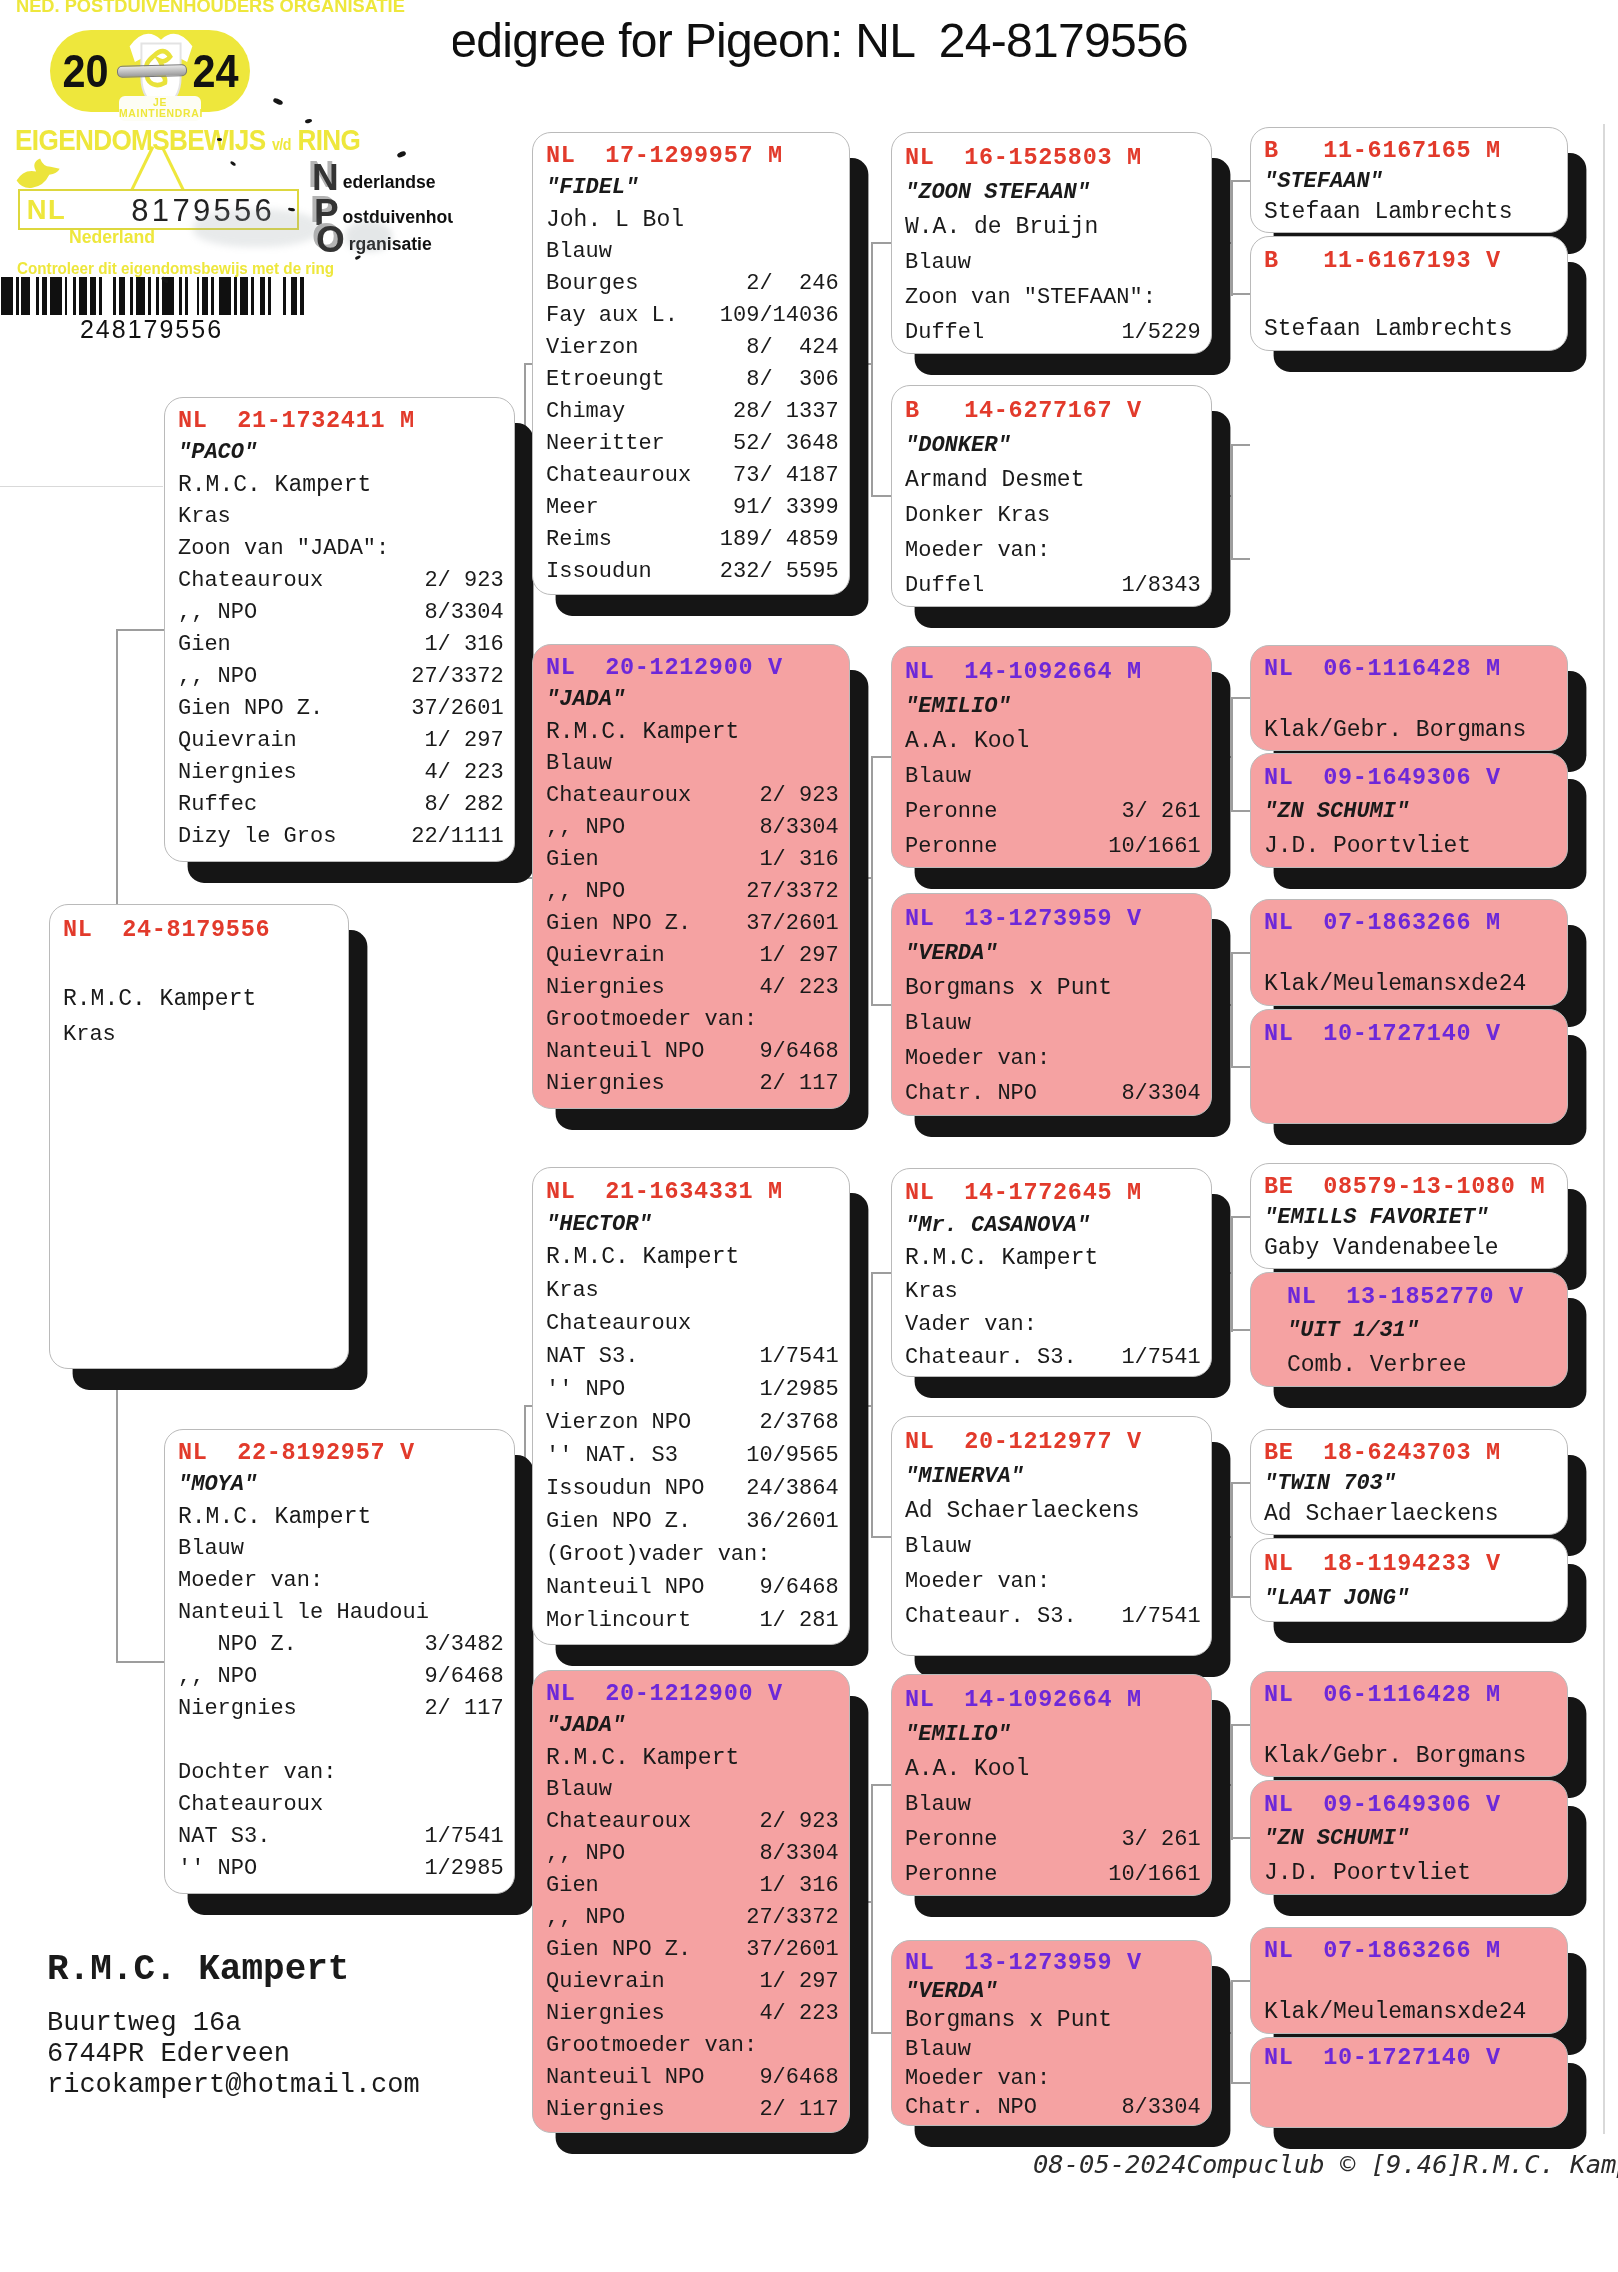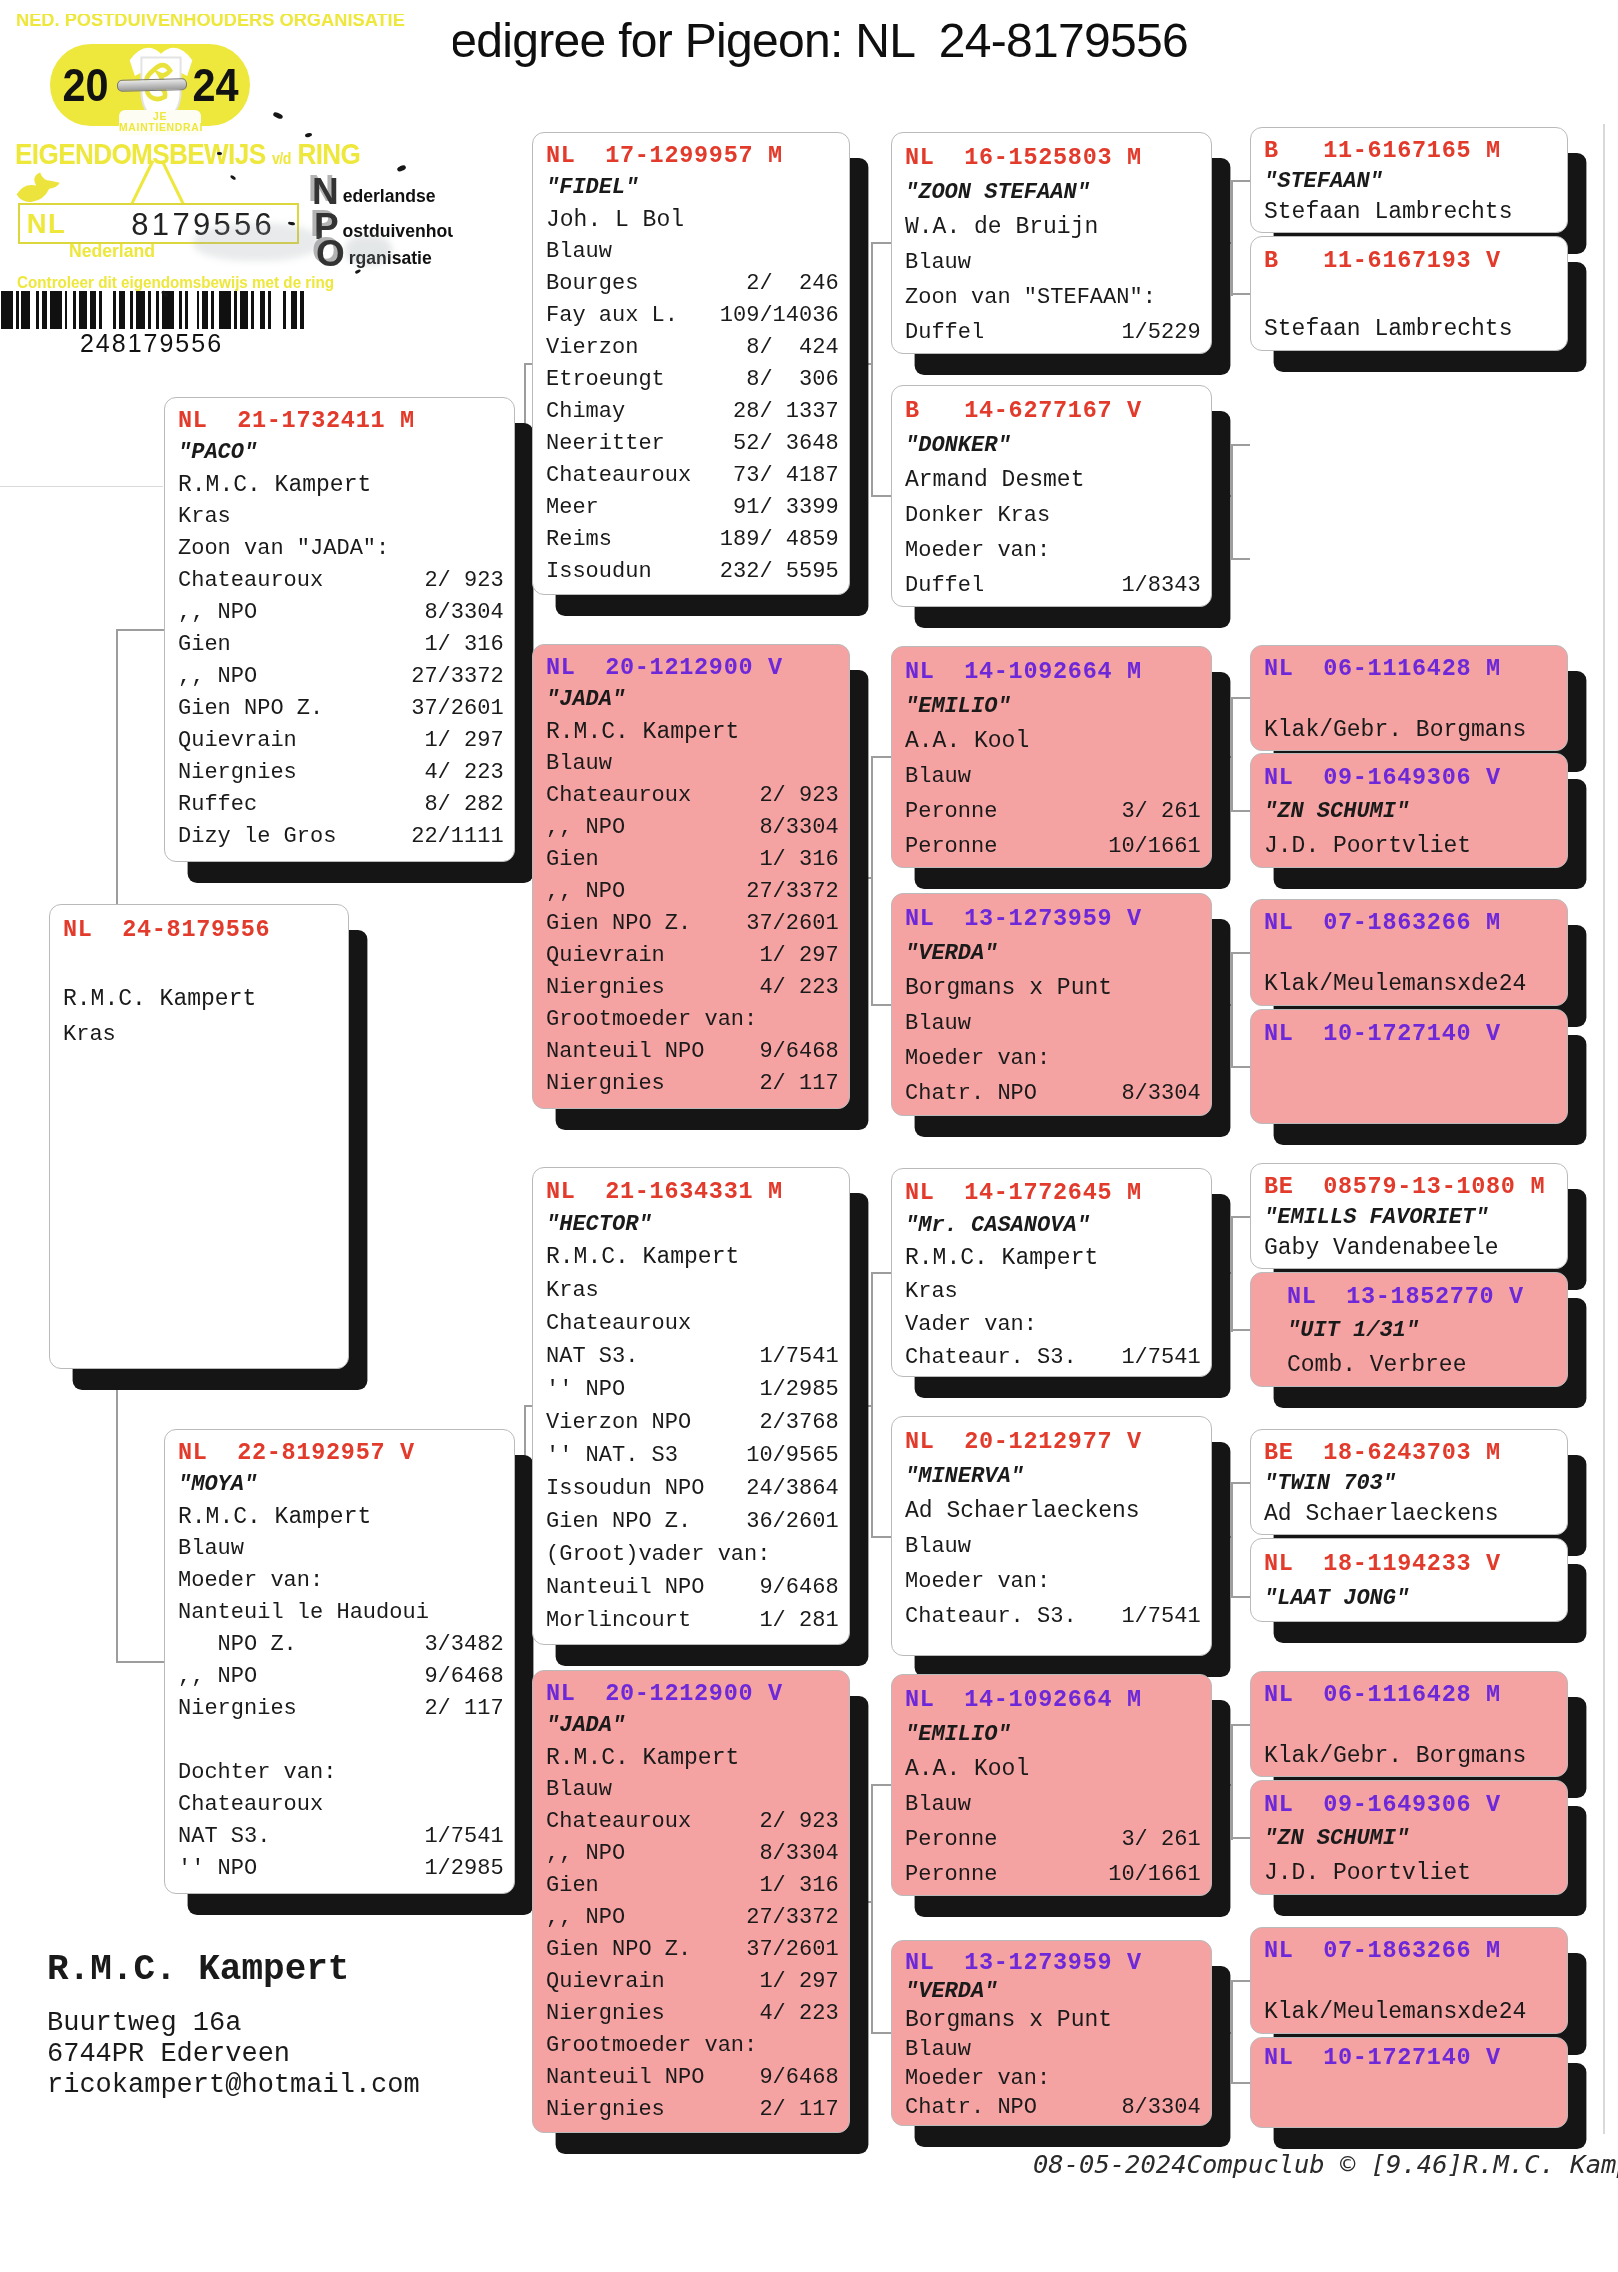--- a/index.html
+++ b/index.html
@@ -7,21 +7,21 @@
     width:1619px;height:2273px;position:relative;background:#ffffff;
     font-family:"Liberation Mono",monospace;color:#1a1a1a;overflow:hidden;
   }
   
   #page-title{
     position:absolute;left:419px;top:13px;z-index:1;
     font-family:"Liberation Sans",sans-serif;font-size:48px;color:#0f0f0f;
     white-space:pre;letter-spacing:-0.7px;
   }
   
-  #sticker{position:absolute;left:0;top:14px;width:453px;height:345px;background:#fff;z-index:5;overflow:hidden;}
+  #sticker{position:absolute;left:0;top:0;width:453px;height:345px;background:#fff;z-index:5;overflow:hidden;}
   .org-line{position:absolute;left:15.7px;top:-4.6px;font-family:"Liberation Sans",sans-serif;font-weight:700;
     font-size:19px;color:var(--yellow);transform:scaleX(.96);transform-origin:left;white-space:pre;letter-spacing:0px;}
   .badge{position:absolute;left:50px;top:30px;width:200px;height:82px;background:var(--yellow);border-radius:42px;}
   .y20,.y24{position:absolute;top:14.4px;font-family:"Liberation Sans",sans-serif;font-weight:700;font-size:46px;color:#121212;transform:scaleX(.9);}
   .y20{left:10.4px;} .y24{right:9.1px;}
   #crest{position:absolute;left:123px;top:23.5px;}
   #staple{position:absolute;left:117px;top:65px;width:68px;height:9.8px;background:linear-gradient(#e8e8e8,#9a9a9a);
     border:1.3px solid #787878;border-radius:5.2px;transform:rotate(-1.5deg);}
   .motto{position:absolute;left:119px;top:96px;width:82px;background:#fdfdf4;border-radius:5.9px;text-align:center;
     font-family:"Liberation Sans",sans-serif;font-weight:700;font-size:10.4px;color:var(--yellow);padding:1.3px 0;letter-spacing:0.7px;}
@@ -50,21 +50,21 @@
   #barcode .bar{height:100%;flex:none;}
   .bc-num{position:absolute;left:0;top:315px;width:303px;text-align:center;font-family:"Liberation Sans",sans-serif;
     font-size:25px;letter-spacing:2px;color:#111;}
   .blob{position:absolute;background:#98a2a6;border-radius:45%;}
   #blob1{left:193px;top:209px;width:127px;height:38px;opacity:.22;filter:blur(3.9px);}
   #blob2{left:345px;top:221px;width:47px;height:31px;opacity:.25;filter:blur(3.3px);}
   .speck{position:absolute;background:#161616;border-radius:45% 60% 50% 55%;}
   
   #pedigree-layer{position:absolute;left:0;top:0;width:100%;height:100%;}
   .pbox{
-    position:absolute;box-sizing:border-box;background:#fff;border:1.3px solid #bababa;border-radius:12px;
+    position:absolute;box-sizing:border-box;background:#fff;border:1.3px solid #bababa;border-radius:19px;
     box-shadow:21px 23.5px 0 -2.6px #151515;padding:6.5px 10.4px 2.6px 13px;overflow:hidden;z-index:3;white-space:pre;
   }
   .pbox.pink{background:var(--pink);}
   .ring{font-weight:700;font-size:23.5px;letter-spacing:0.7px;color:var(--red);}
   .pink .ring{color:#6d28d9;}
   .pname{font-weight:700;font-style:italic;font-size:22px;}
   .powner{font-weight:400;font-size:23px;}
   .prow{display:flex;justify-content:space-between;font-size:22px;}
   .prow .r{text-align:right;}
   .pname:empty::before,.powner:empty::before,.prow .l:empty::before{content:"\00a0";}

